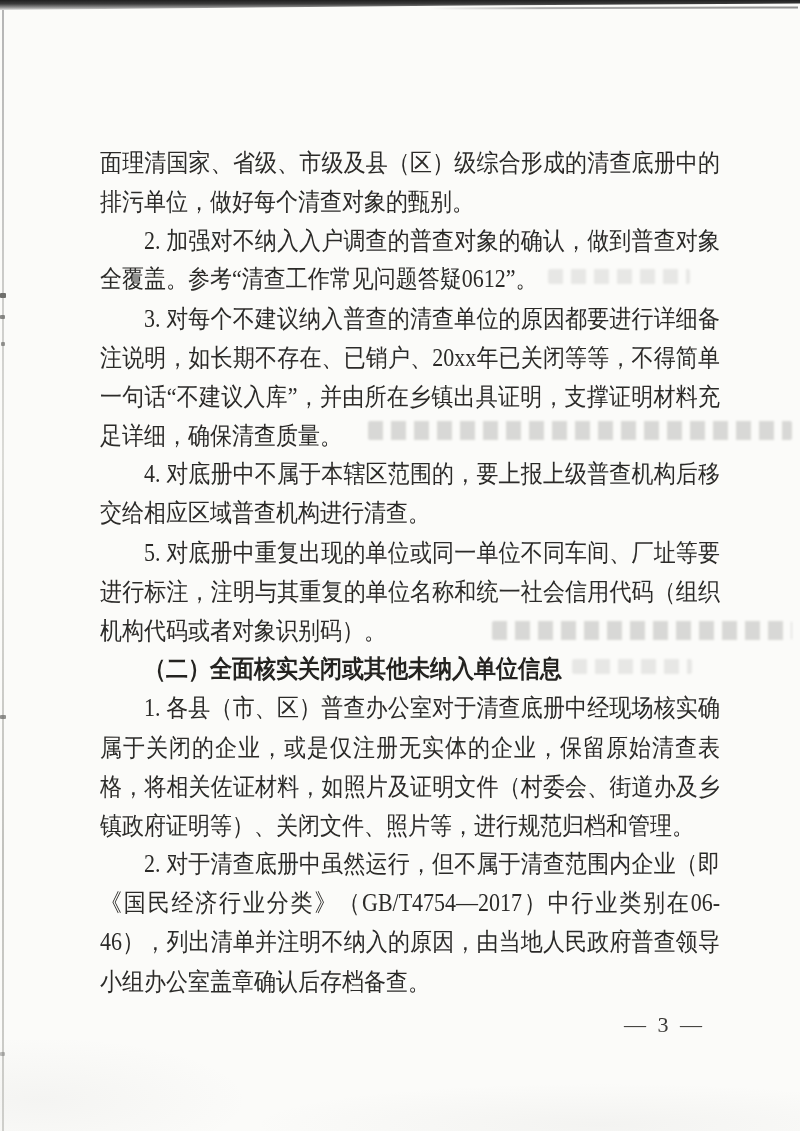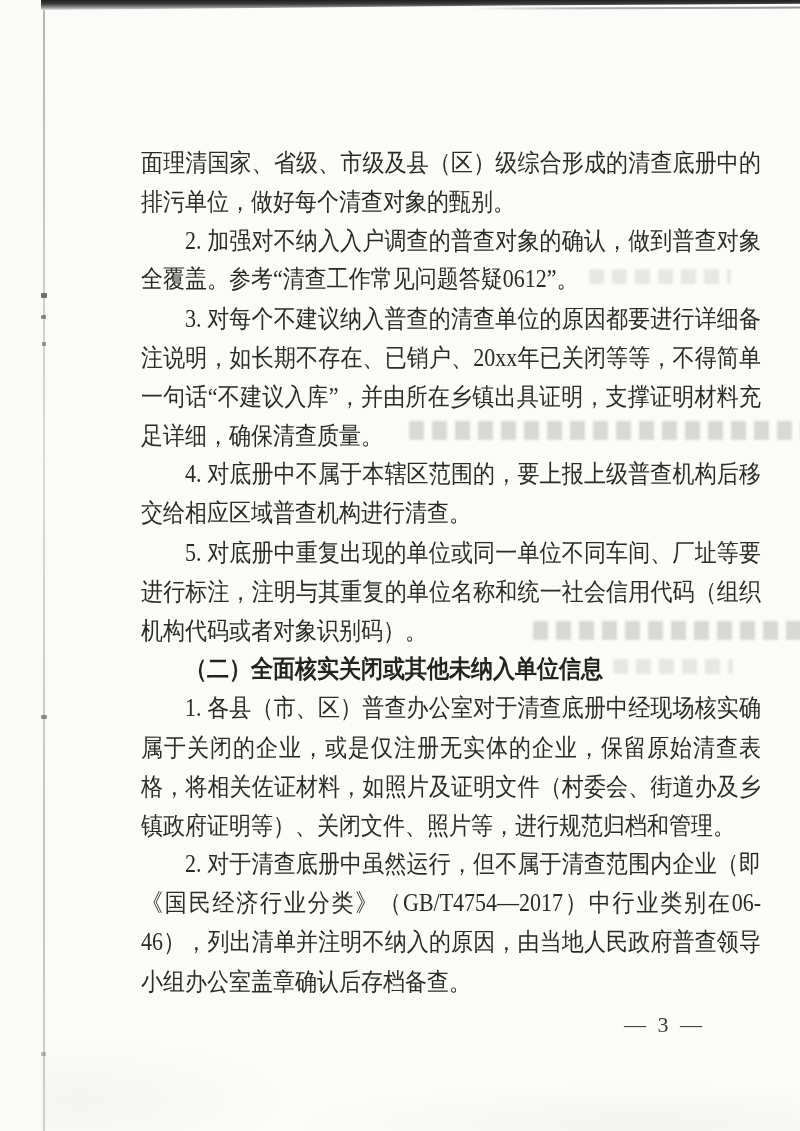--- a/index.html
+++ b/index.html
@@ -10,21 +10,20 @@
     font-family: "Liberation Serif", "DejaVu Serif", serif;
     overflow: hidden;
   }
   .page {
     position: absolute;
     inset: 0;
     background:
       radial-gradient(ellipse 300px 90px at 40px 1100px, rgba(120,120,115,0.05), rgba(0,0,0,0) 70%),
       radial-gradient(ellipse 500px 60px at 600px 1125px, rgba(120,120,115,0.06), rgba(0,0,0,0) 70%),
       #fbfbf9;
-    margin-left: 41px;
   }
   
   .scan-edge-top {
     position: absolute; top: 0; left: 0; width: 800px; height: 11px;
     background: linear-gradient(180deg, #1f1f1f 0%, #3c3c3c 35%, #8a8a8a 65%, rgba(250,250,248,0) 100%);
     clip-path: polygon(0 0, 100% 0, 100% 32%, 55% 52%, 0 92%);
   }
   .scan-edge-top-line {
     position: absolute; top: 7px; left: 430px; width: 368px; height: 2px;
     background: linear-gradient(90deg, rgba(150,150,150,0), #adadad 30%, #8f8f8f 100%);

